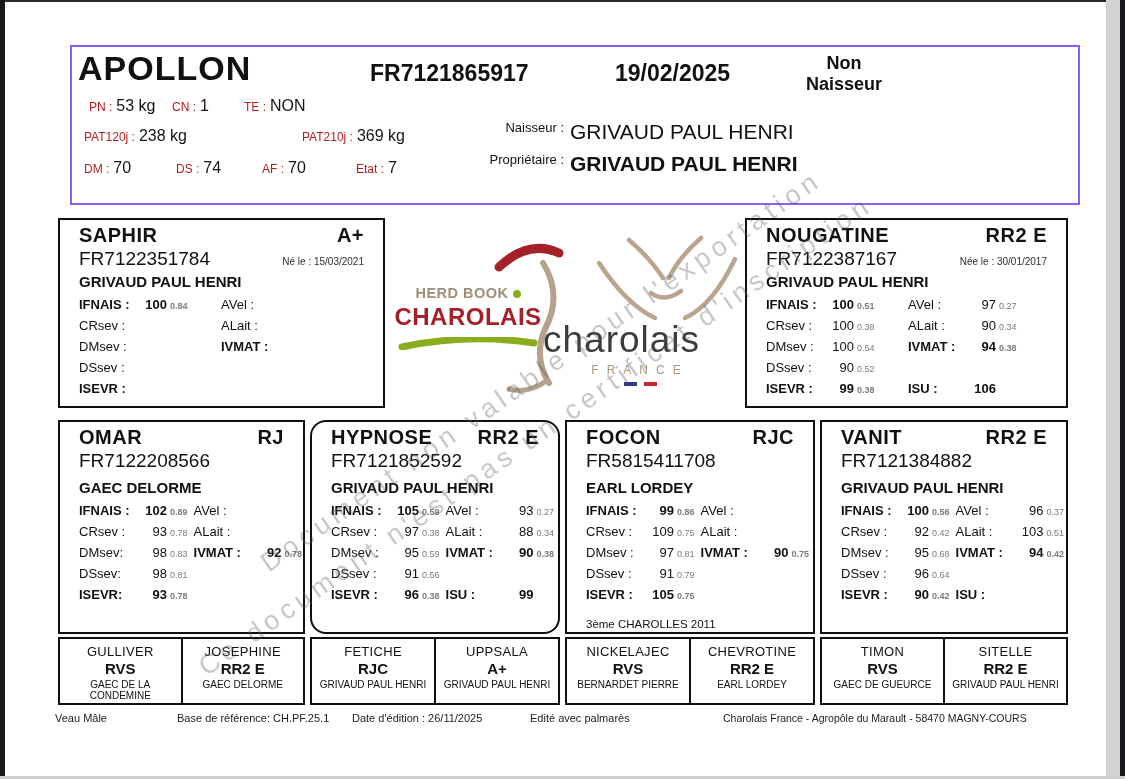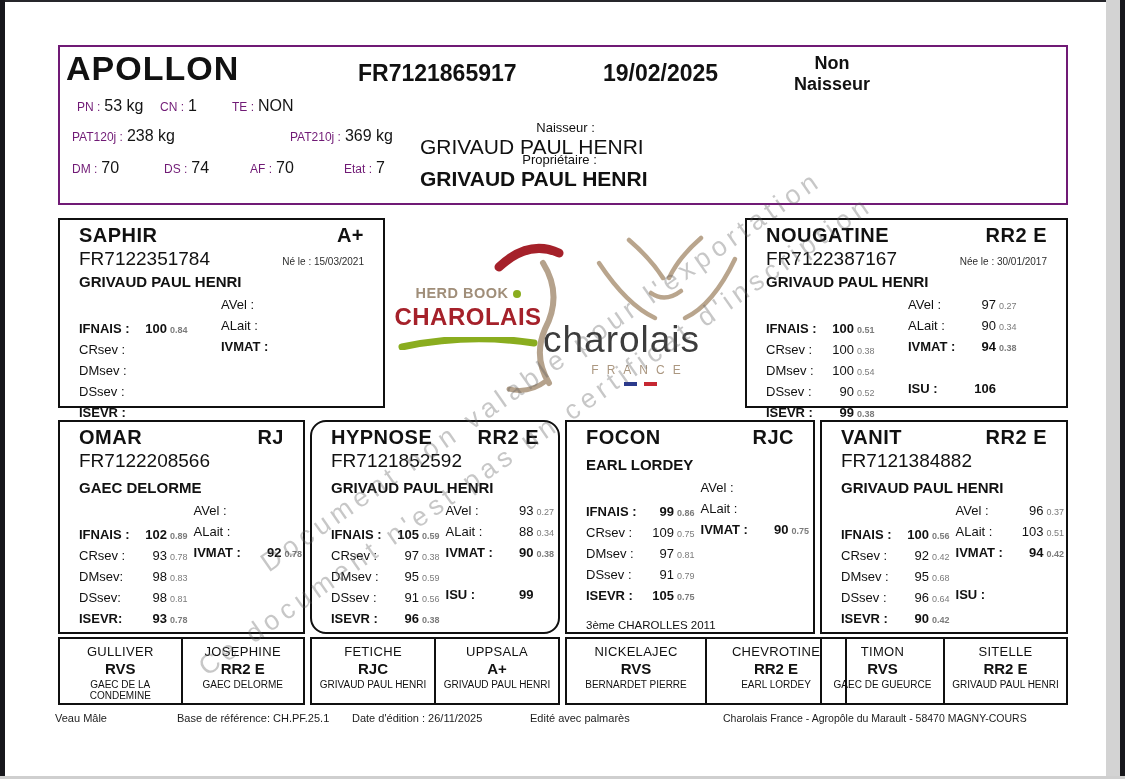--- a/index.html
+++ b/index.html
@@ -5,47 +5,47 @@
   html,body{margin:0;padding:0;background:#fff;}
   .page{position:relative;width:1125px;height:779px;background:#ffffff;overflow:hidden;
         font-family:"Liberation Sans",sans-serif;color:#111;}
   
   .edge-left{position:absolute;left:0;top:0;width:5px;height:100%;background:#17171c;}
   .edge-top{position:absolute;left:0;top:0;width:100%;height:2px;background:#26262b;}
   .edge-right-gray{position:absolute;right:5px;top:0;width:14px;height:100%;background:#d3d3d3;}
   .edge-right-black{position:absolute;right:0;top:0;width:5px;height:100%;background:#17171c;}
   .edge-bottom{position:absolute;left:0;bottom:0;width:100%;height:3px;background:#cfcfcf;}
 
-  .box{position:absolute;border:2px solid #701a75;box-sizing:border-box;background:transparent;}
+  .box{position:absolute;border:2px solid #8b5cf6;box-sizing:border-box;background:transparent;margin-left:12px;}
 
   
   #header-box{left:58px;top:45px;width:1010px;height:160px;}
   .h-name{position:absolute;left:6px;top:2px;font-size:34px;font-weight:bold;letter-spacing:1px;}
   .h-id{position:absolute;left:298px;top:13px;font-size:23px;font-weight:bold;}
   .h-date{position:absolute;left:543px;top:13px;font-size:23px;font-weight:bold;}
   .h-status{position:absolute;left:700px;top:6px;width:144px;text-align:center;
             font-size:18px;font-weight:bold;line-height:21px;}
   .h-row{position:absolute;display:flex;align-items:baseline;}
-  .lab{font-size:12px;color:#701a75;margin-right:4px;white-space:nowrap;}
+  .lab{font-size:12px;color:#b91c1c;margin-right:4px;white-space:nowrap;}
   .val{font-size:16px;color:#141414;white-space:nowrap;}
-  .who{display:flex;align-items:center;flex-direction:column;}
+  .who{display:flex;align-items:flex-start;}
   .who .wlab{display:inline-block;width:132px;text-align:right;font-size:13px;margin-right:6px;white-space:nowrap;}
   .who .wval{font-size:21px;white-space:nowrap;}
   .who .wval.b{font-weight:bold;}
 
   
   .abox{position:absolute;border:2px solid #101010;box-sizing:border-box;padding:4px 19px;}
   .ahead{display:flex;justify-content:space-between;align-items:baseline;
          font-size:20px;font-weight:bold;letter-spacing:.5px;}
   .aidrow{display:flex;justify-content:space-between;align-items:baseline;margin-top:1px;}
   .aid{font-size:19px;}
   .aborn{font-size:10px;color:#2e2e2e;}
   .aowner{font-size:15px;font-weight:bold;margin-top:3px;white-space:nowrap;}
   .aidx{display:flex;margin-top:7px;font-size:13px;}
-  .col-l{width:128px;margin-top:24px;}
+  .col-l{width:128px;}
   .col-r{flex:1;margin-left:14px;}
   .irow{display:flex;align-items:baseline;height:21px;}
   .ilab{width:56px;white-space:nowrap;}
   .col-r .ilab{width:56px;}
   .ival{width:32px;text-align:right;white-space:nowrap;}
   .icoef{font-size:9px;color:#7b7b7b;margin-left:3px;}
   .b{font-weight:bold;}
   .spacer{height:21px;}
   .palmares{font-size:11.5px;margin-top:10px;white-space:nowrap;}
 
@@ -53,21 +53,21 @@
   #dam{left:745px;top:218px;width:323px;height:190px;}
   #gp0{left:58px;top:420px;width:247px;height:214px;}
   #gp1{left:310px;top:420px;width:250px;height:214px;border-radius:16px;}
   #gp2{left:565px;top:420px;width:250px;height:214px;}
   #gp3{left:820px;top:420px;width:248px;height:214px;}
 
   
   .pair{position:absolute;top:637px;height:68px;border:2px solid #101010;
         display:flex;box-sizing:border-box;}
   #pair0{left:58px;width:247px;} #pair1{left:310px;width:250px;}
-  #pair2{left:565px;width:282px;} #pair3{left:820px;width:248px;}
+  #pair2{left:565px;width:250px;} #pair3{left:820px;width:248px;}
   .cell{flex:1;text-align:center;padding-top:5px;box-sizing:border-box;overflow:hidden;}
   .cell + .cell{border-left:2px solid #101010;}
   .gname{font-size:13px;letter-spacing:.3px;}
   .gqual{font-size:15px;font-weight:bold;margin-top:1px;}
   .gowner{font-size:10px;line-height:11px;margin-top:2px;}
 
   
   .fitem{position:absolute;top:712px;font-size:11px;color:#1c1c1c;white-space:nowrap;}
   #f0{left:55px;} #f1{left:177px;} #f2{left:352px;} #f3{left:530px;} #f4{left:723px;font-size:10.5px;}
 
@@ -432,20 +432,23 @@
           </div>
       </div>
     </div>
   </div>
 
   <div class="abox" id="gp2">
     <div class="ahead">
       <span>FOCON</span>
       <span>RJC</span>
     </div>
+    <div class="aidrow">
+        <span class="aid">FR5815411708</span>
+      </div>
     <div class="aowner" style="margin-top:7px;">EARL LORDEY</div>
     <div class="aidx">
       <div class="col-l" style="width:118px;">
         <div class="irow b">
             <span class="ilab">IFNAIS :</span>
             <span class="ival">99</span>
             <span class="icoef">0.86</span>
           </div>
         <div class="irow">
             <span class="ilab">CRsev :</span>

